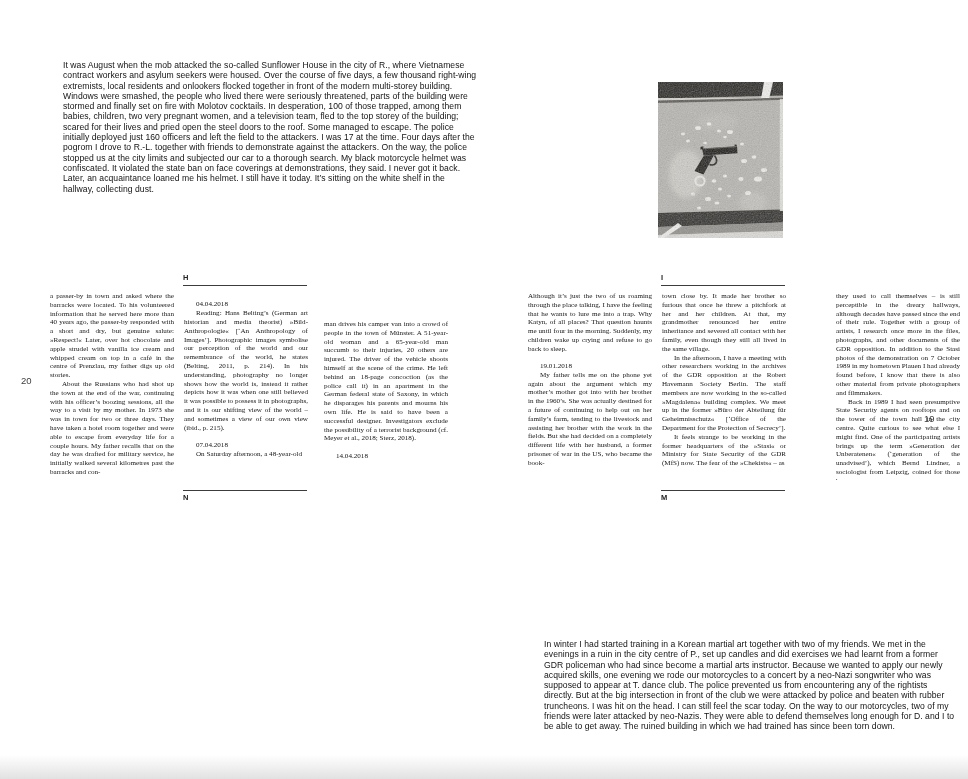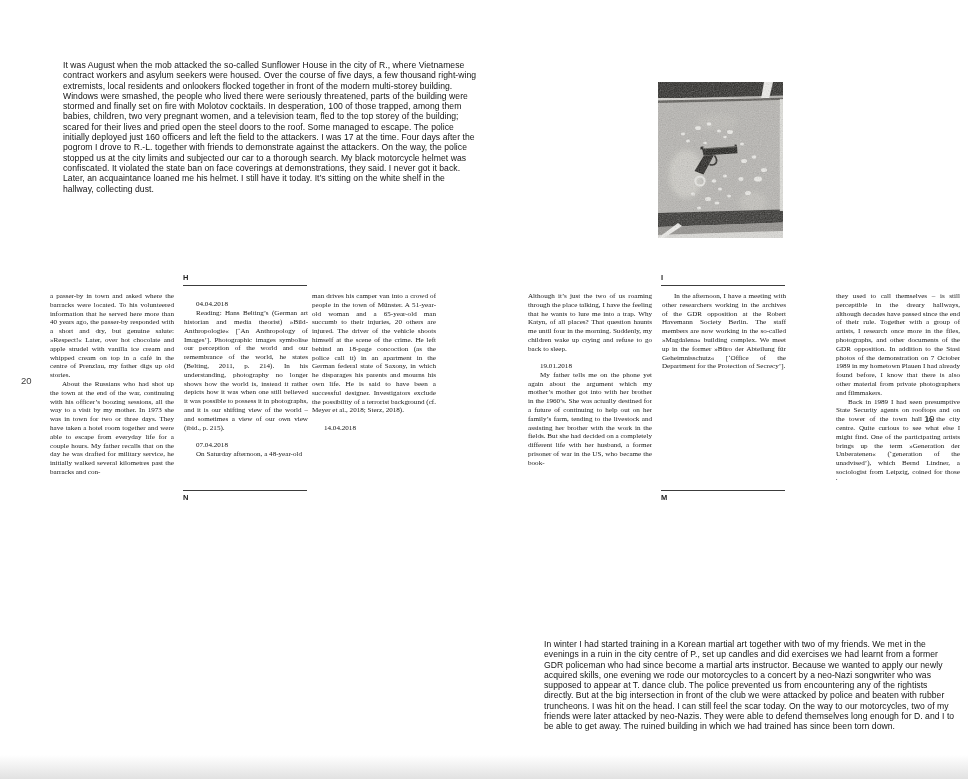--- a/index.html
+++ b/index.html
@@ -22,21 +22,21 @@
 
   
   .marker{position:absolute;width:124px;font-weight:700;font-size:7.5px;color:#222;}
   .marker-top{top:273px;border-bottom:1.3px solid #3c3c3c;padding-bottom:3px;}
   .marker-bottom{top:490px;border-top:1.3px solid #3c3c3c;padding-top:2px;}
   .mx-left{left:183px;}
   .mx-right{left:661px;}
 
   
   .col{position:absolute;top:292px;width:124px;height:188px;overflow:hidden;}
-  .col-l1{left:50px;} .col-l2{left:184px;} .col-l3{left:312px;}
+  .col-l1{left:50px;} .col-l2{left:184px;} .col-l3{left:324px;margin-top:28px;}
   .col-r1{left:528px;} .col-r2{left:662px;} .col-r3{left:836px;}
   .col p{margin:0;font-family:"Liberation Serif","DejaVu Serif",serif;font-size:7.1px;
          line-height:8.8px;color:#161616;text-align:justify;hyphens:auto;-webkit-hyphens:auto;}
   .col p.ind{text-indent:12px;}
   .col p.date{text-indent:12px;margin-top:8.4px;text-align:left;}
 
   
   .shade{position:absolute;left:0;bottom:0;width:100%;height:24px;
          background:linear-gradient(rgba(120,120,120,0) 0%, rgba(120,120,120,0.22) 100%);}
 </style>
@@ -136,21 +136,23 @@
     <p>man drives his camper van into a crowd of people in the town of Münster. A 51-year-old woman and a 65-year-old man succumb to their injuries, 20 others are injured. The driver of the vehicle shoots himself at the scene of the crime. He left behind an 18-page concoction (as the police call it) in an apartment in the German federal state of Saxony, in which he disparages his parents and mourns his own life. He is said to have been a successful designer. Investigators exclude the possibility of a terrorist background (cf. Meyer et al., 2018; Sterz, 2018).</p>
     <p class="date">14.04.2018</p>
   </div>
 
   <div class="col col-r1">
     <p>Although it’s just the two of us roaming through the place talking, I have the feeling that he wants to lure me into a trap. Why Katyn, of all places? That question haunts me until four in the morning. Suddenly, my children wake up crying and refuse to go back to sleep.</p>
     <p class="date">19.01.2018</p>
     <p class="ind">My father tells me on the phone yet again about the argument which my mother’s mother got into with her brother in the 1960’s. She was actually destined for a future of continuing to help out on her family’s farm, tending to the livestock and assisting her brother with the work in the fields. But she had decided on a completely different life with her husband, a former prisoner of war in the US, who became the book-</p>
   </div>
   <div class="col col-r2">
+    <p>town close by. It made her brother so furious that once he threw a pitchfork at her and her children. At that, my grandmother renounced her entire inheritance and severed all contact with her family, even though they still all lived in the same village.</p>
     <p class="ind">In the afternoon, I have a meeting with other researchers working in the archives of the GDR opposition at the Robert Havemann Society Berlin. The staff members are now working in the so-called »Magdalena« building complex. We meet up in the former »Büro der Abteilung für Geheimnisschutz« [‘Office of the Department for the Protection of Secrecy’].</p>
+    <p class="ind">It feels strange to be working in the former headquarters of the »Stasi« or Ministry for State Security of the GDR (MfS) now. The fear of the »Chekists« – as</p>
   </div>
   <div class="col col-r3">
     <p>they used to call themselves – is still perceptible in the dreary hallways, although decades have passed since the end of their rule. Together with a group of artists, I research once more in the files, photographs, and other documents of the GDR opposition. In addition to the Stasi photos of the demonstration on 7 October 1989 in my hometown Plauen I had already found before, I know that there is also other material from private photographers and filmmakers.</p>
     <p class="ind">Back in 1989 I had seen presumptive State Security agents on rooftops and on the tower of the town hall in the city centre. Quite curious to see what else I might find. One of the participating artists brings up the term »Generation der Unberatenen« (‘generation of the unadvised’), which Bernd Lindner, a sociologist from Leipzig, coined for those born</p>
   </div>
 
   <p class="sans outro">In winter I had started training in a Korean martial art together with two of my friends. We met in the evenings in a ruin in the city centre of P., set up candles and did exercises we had learnt from a former GDR policeman who had since become a martial arts instructor. Because we wanted to apply our newly acquired skills, one evening we rode our motorcycles to a concert by a neo-Nazi songwriter who was supposed to appear at T. dance club. The police prevented us from encountering any of the rightists directly. But at the big intersection in front of the club we were attacked by police and beaten with rubber truncheons. I was hit on the head. I can still feel the scar today. On the way to our motorcycles, two of my friends were later attacked by neo-Nazis. They were able to defend themselves long enough for D. and I to be able to get away. The ruined building in which we had trained has since been torn down.</p>
 
   <div class="shade"></div>
 </div>

